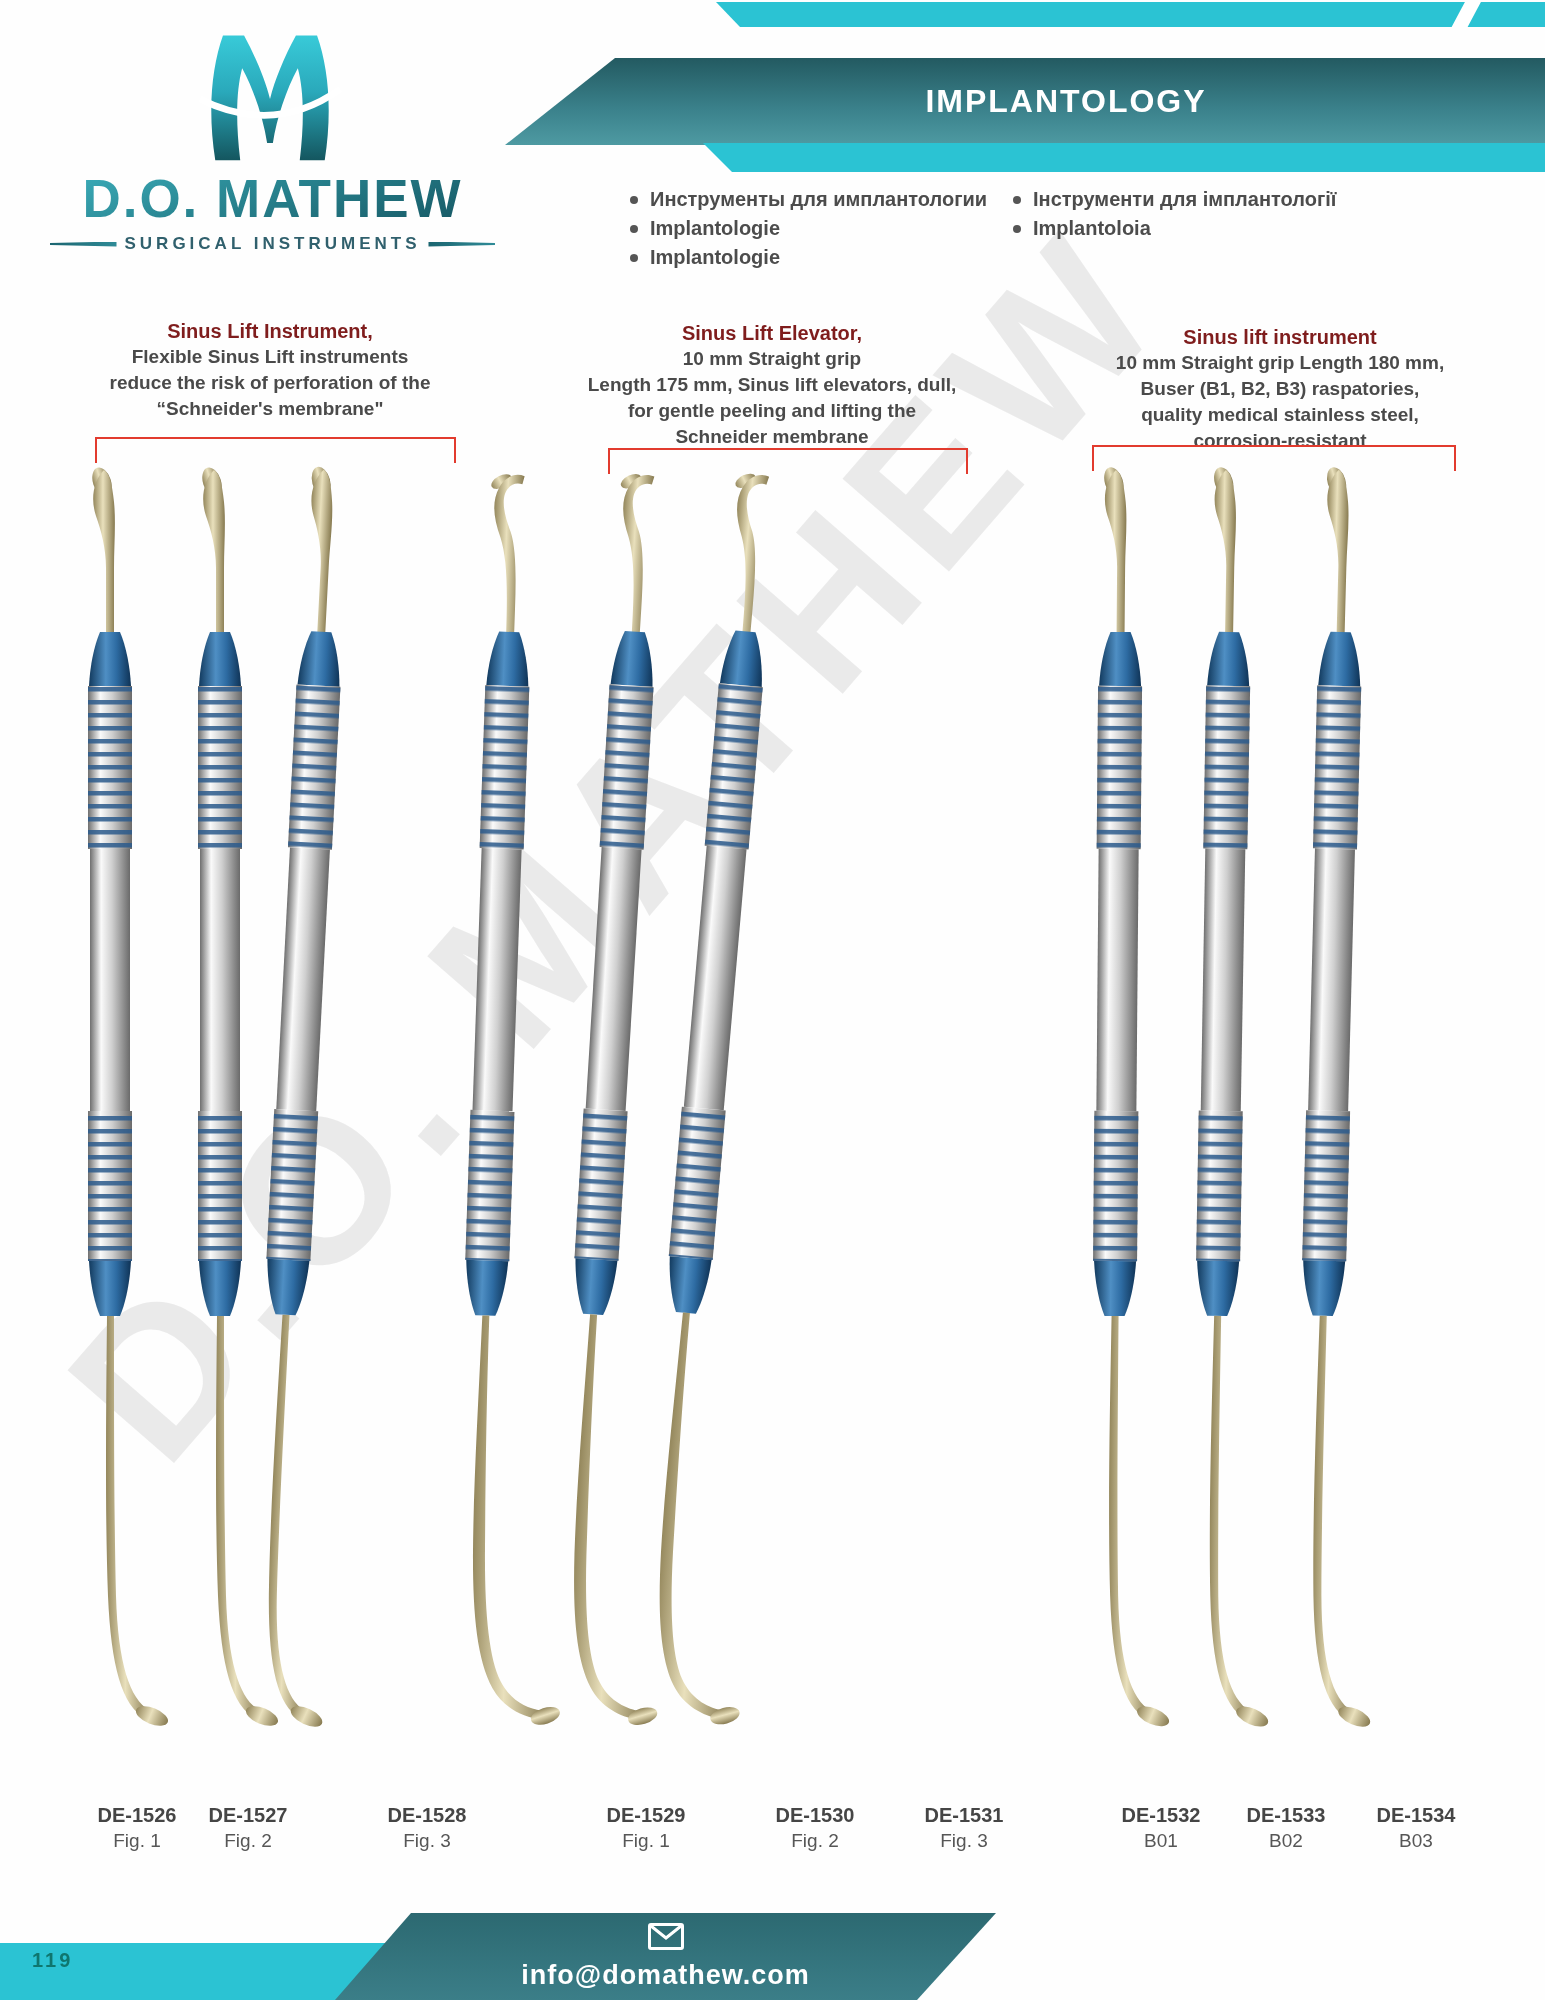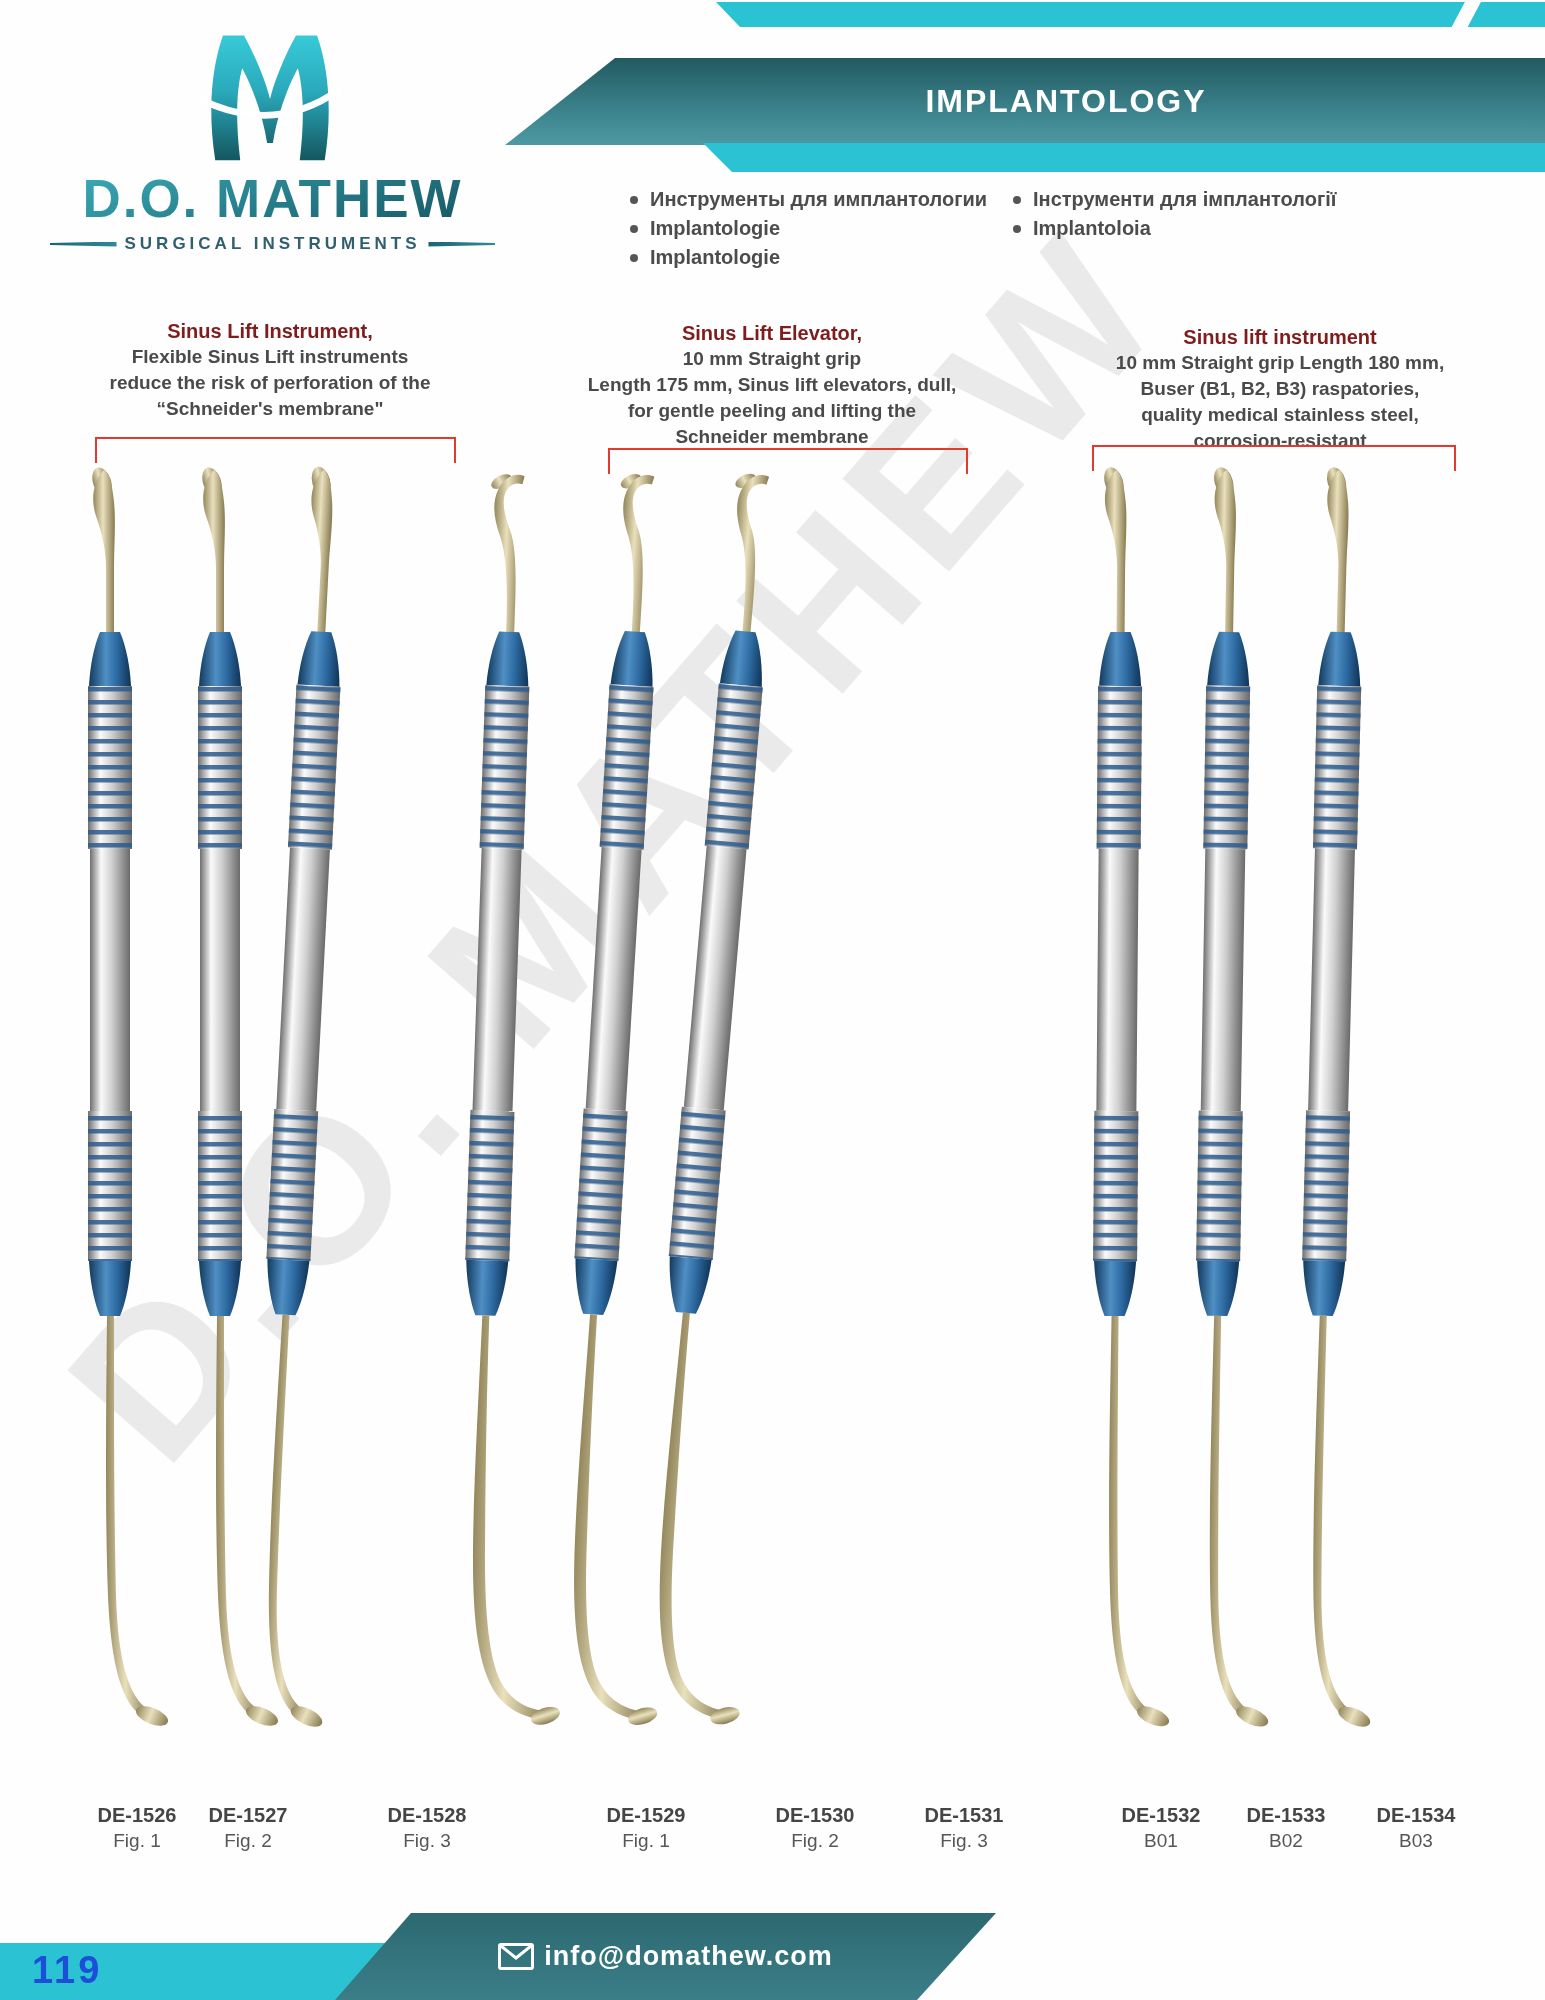--- a/index.html
+++ b/index.html
@@ -79,26 +79,26 @@
   .i9{left:1285px;transform:rotate(1.5deg);}
   
   .item-label{position:absolute;top:1803px;width:160px;text-align:center;z-index:2;}
   .item-code{font-size:20px;font-weight:bold;color:#454545;line-height:25px;}
   .item-sub{font-size:19px;color:#565656;line-height:25px;}
   .l1{left:57px;}  .l2{left:168px;} .l3{left:347px;}
   .l4{left:566px;} .l5{left:735px;} .l6{left:884px;}
   .l7{left:1081px;}.l8{left:1206px;}.l9{left:1336px;}
   
   .footer-strip{position:absolute;left:0;top:1943px;width:450px;height:57px;background:#2bc3d3;z-index:3;}
-  .page-number{position:absolute;left:32px;top:1949px;font-size:38px;font-weight:bold;letter-spacing:3px;color:#1d4ed8;z-index:4;}
+  .page-number{position:absolute;left:32px;top:1949px;font-size:20px;font-weight:bold;letter-spacing:3px;color:#0f766e;z-index:4;}
   .footer-email{
     position:absolute;left:335px;top:1913px;width:661px;height:87px;z-index:4;
     background:linear-gradient(180deg,#2c6971 0%,#3b7e88 100%);
     clip-path:polygon(76px 0,100% 0,calc(100% - 79px) 100%,0 100%);
-    display:flex;align-items:center;justify-content:center;gap:10px;
+    display:flex;align-items:center;justify-content:center;gap:10px;flex-direction:column;
   }
   .footer-website{
     position:absolute;left:917px;top:1913px;width:628px;height:87px;z-index:3;
     background:linear-gradient(180deg,#38cbdb 0%,#1da7bb 100%);
     clip-path:polygon(79px 0,100% 0,100% 100%,0 100%);
     display:flex;align-items:center;justify-content:center;gap:18px;
   }
   .footer-text{color:#ffffff;font-size:27px;font-weight:bold;letter-spacing:1px;white-space:nowrap;}
   .footer-icon{flex:0 0 auto;display:block;}
 </style>

